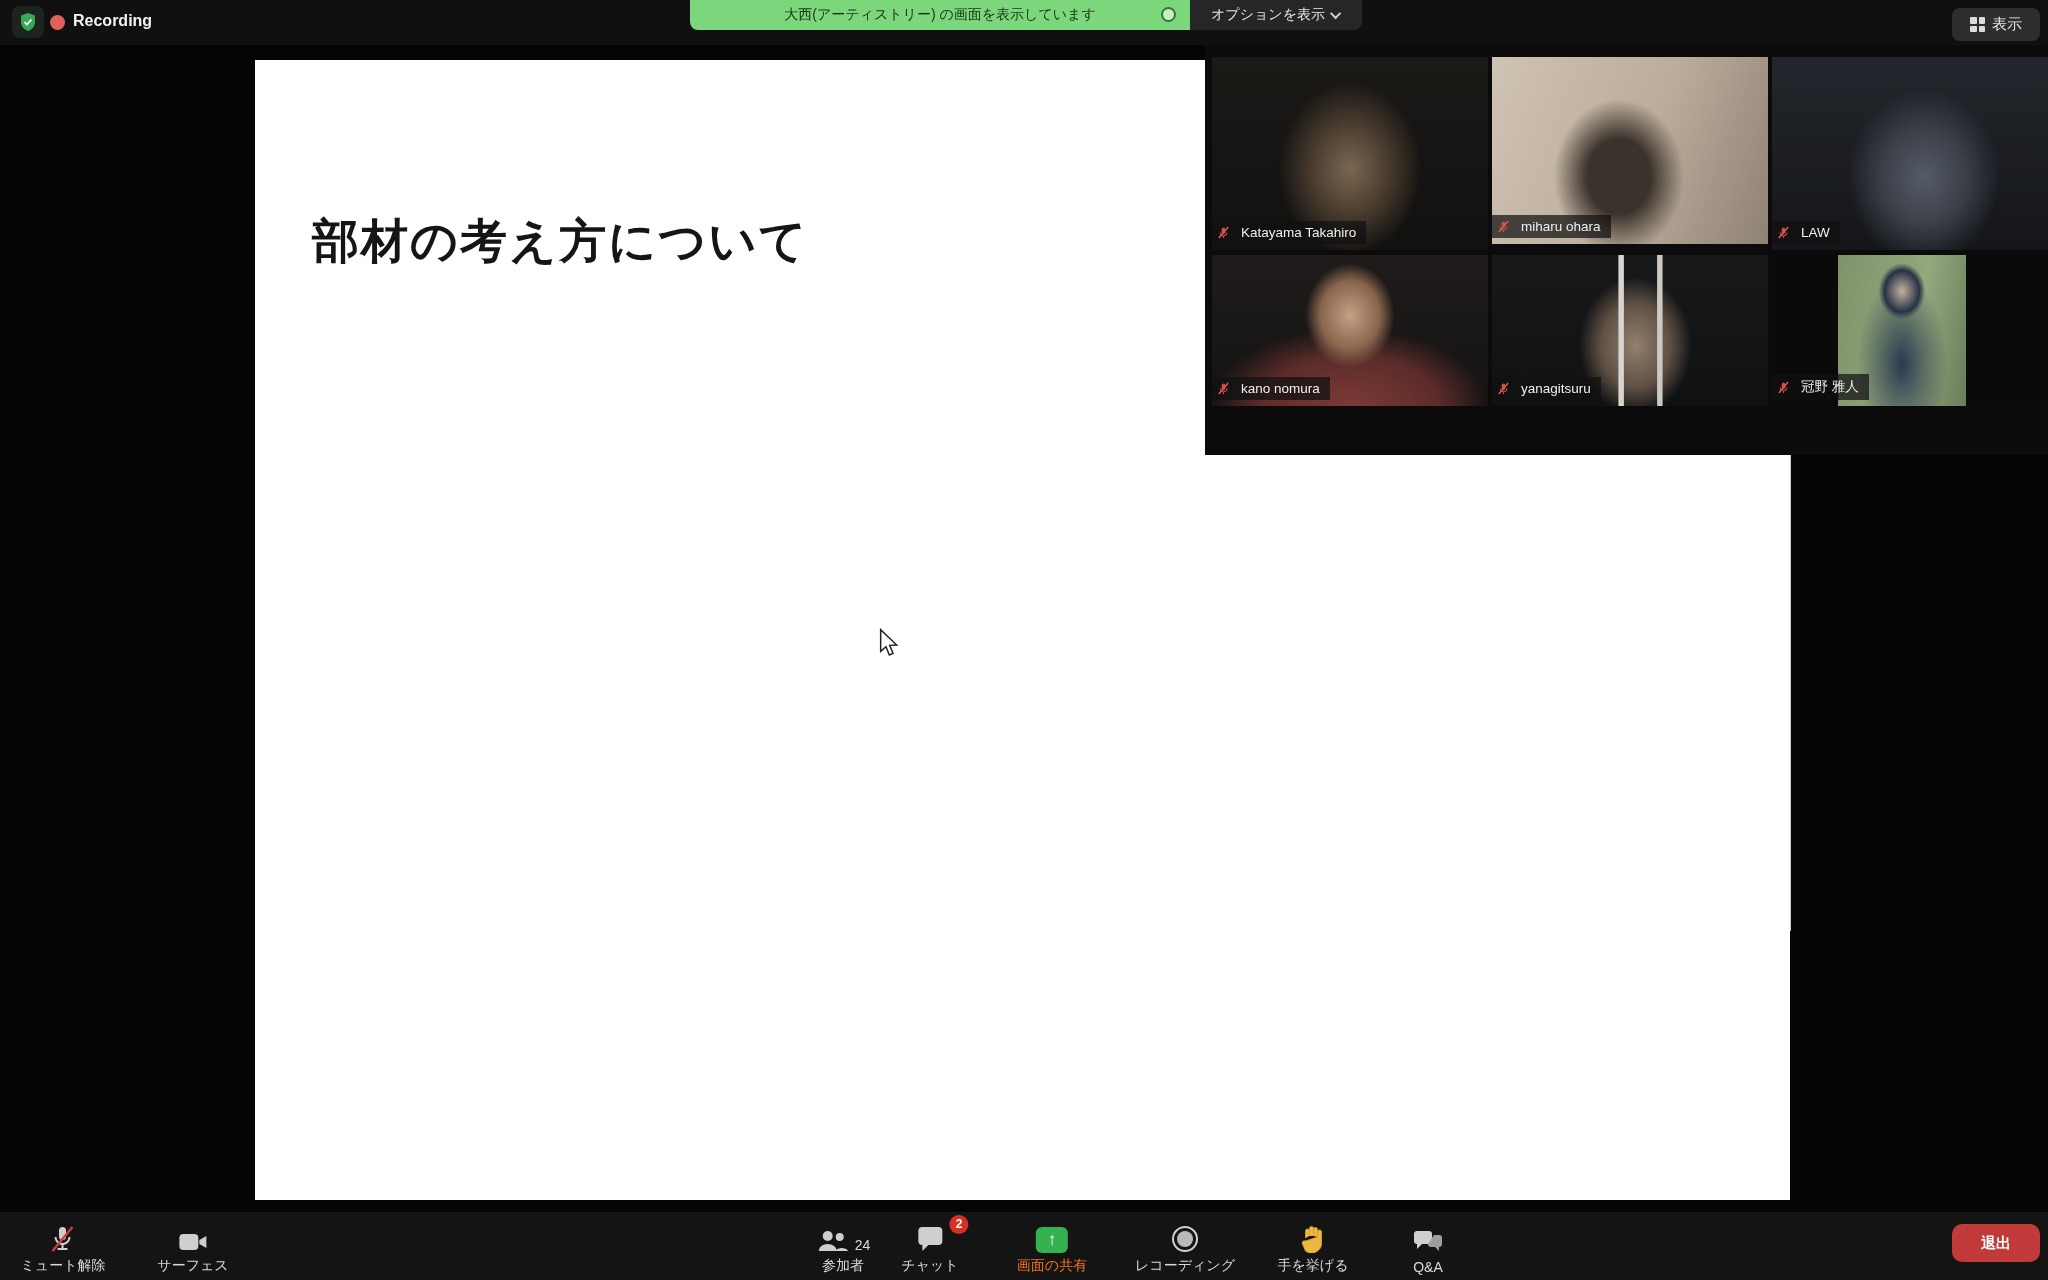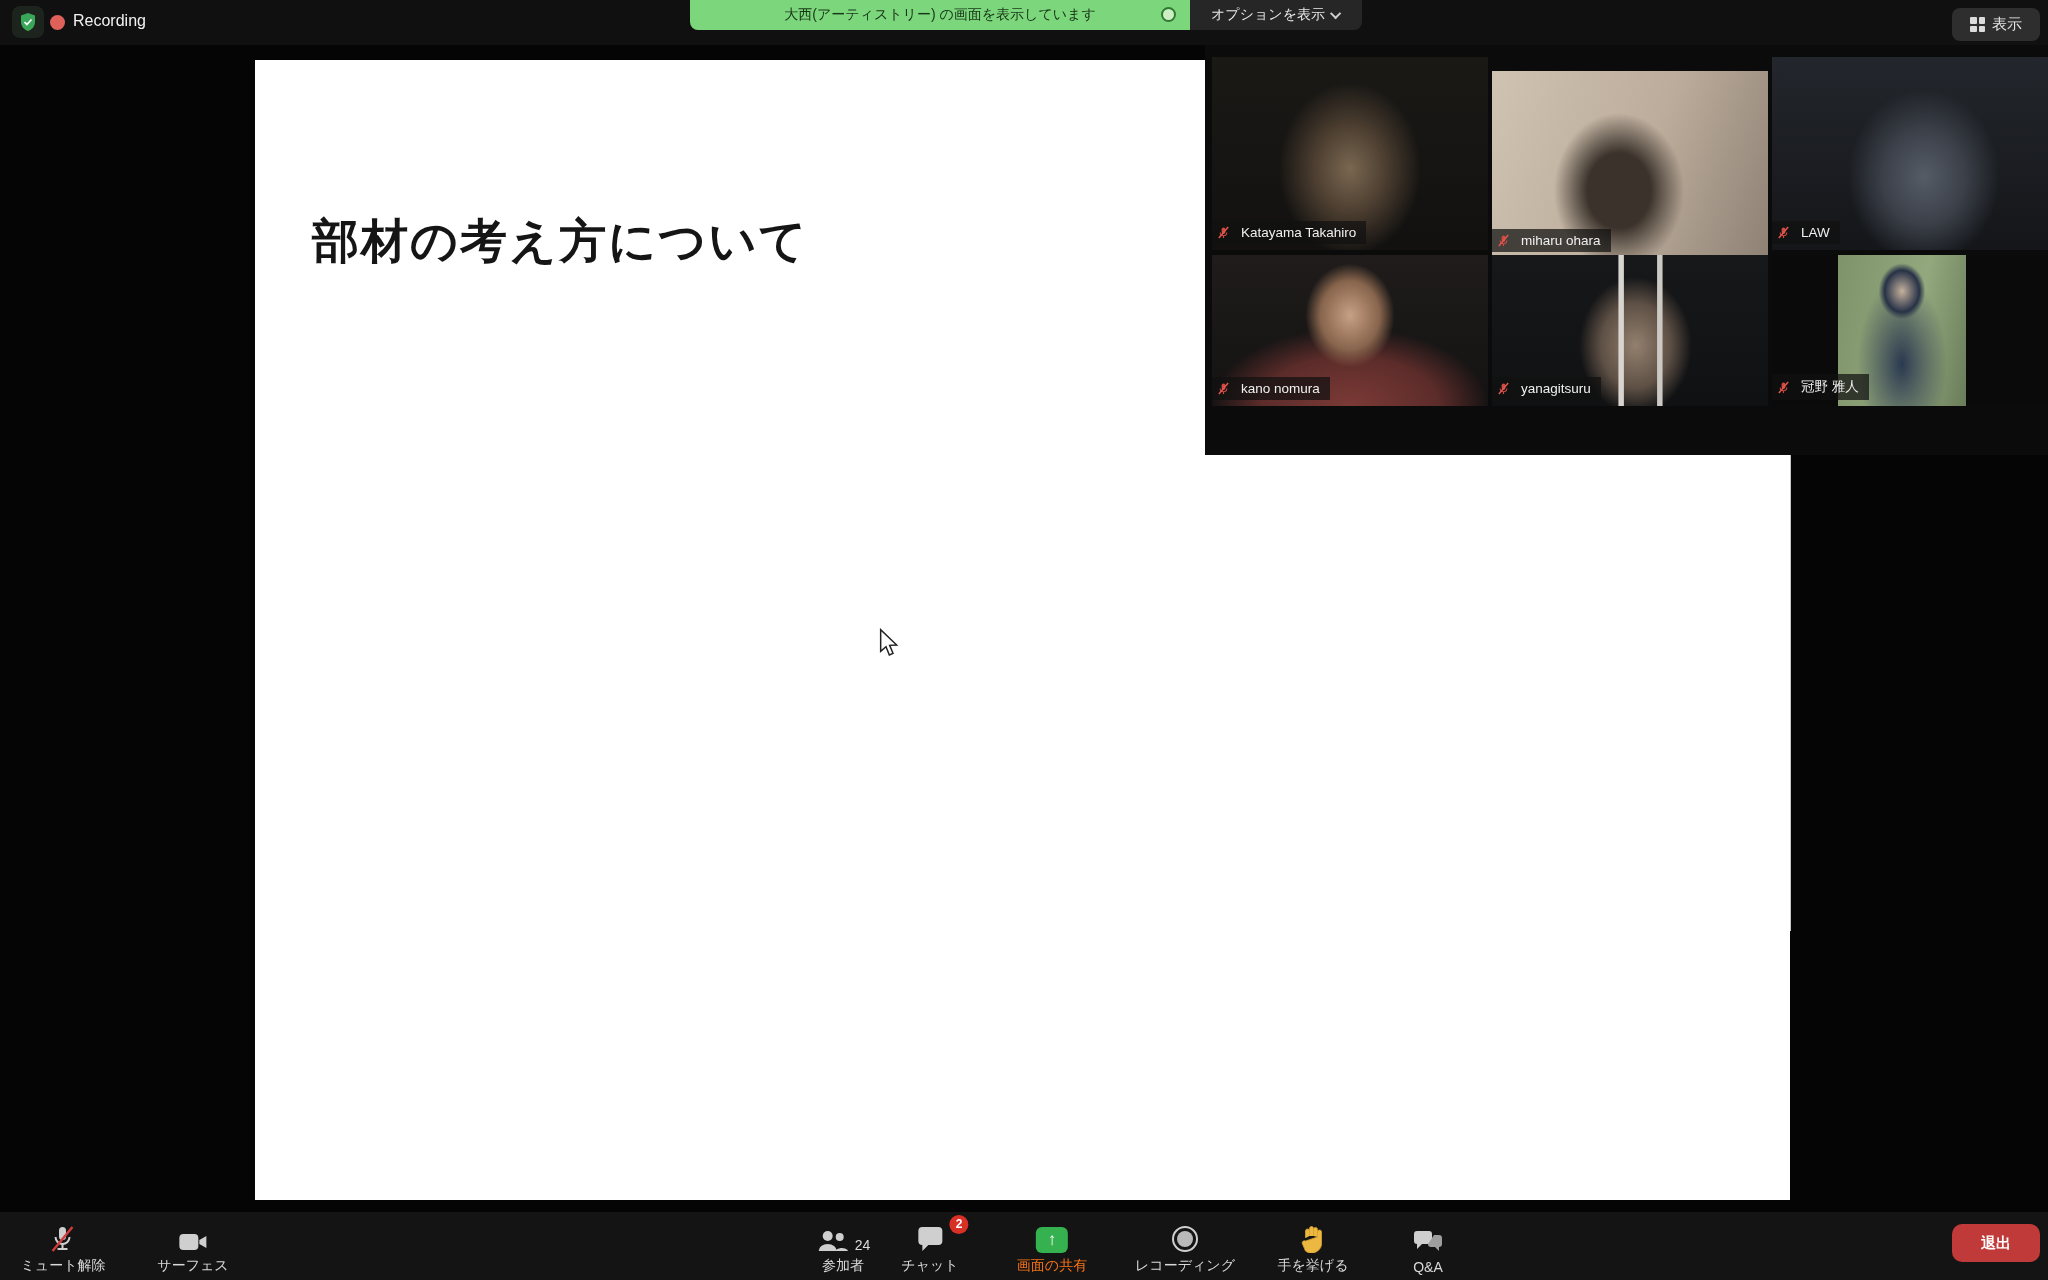--- a/index.html
+++ b/index.html
@@ -4,21 +4,21 @@
 <style>
   html,body{margin:0;padding:0;background:#000;}
   *{box-sizing:border-box;font-family:"Liberation Sans","DejaVu Sans",sans-serif;}
   .screen{position:relative;width:2048px;height:1280px;background:#050505;overflow:hidden;}
   .abs{position:absolute;}
 
   
   .topbar{position:absolute;left:0;top:0;width:2048px;height:45px;background:#101010;z-index:40;}
   .shield-tile{position:absolute;left:12px;top:6px;width:32px;height:32px;background:#1d241d;border-radius:8px;display:flex;align-items:center;justify-content:center;}
   .rec-dot{position:absolute;left:50px;top:15px;width:15px;height:15px;border-radius:50%;background:#e0605a;}
-  .rec-label{position:absolute;left:73px;top:12px;color:#f2f2f2;font-size:16px;font-weight:normal;}
+  .rec-label{position:absolute;left:73px;top:12px;color:#f2f2f2;font-size:16px;font-weight:bold;}
   .banner{position:absolute;left:690px;top:0;width:500px;height:30px;background:#7cd67c;border-radius:0 0 0 8px;display:flex;align-items:center;justify-content:center;z-index:41;}
   .banner-text{color:#173517;font-size:14px;}
   .banner-circ{position:absolute;right:14px;top:7px;width:15px;height:15px;border:2px solid #2f7a32;border-radius:50%;background:#cdeec2;}
   .options-btn{position:absolute;left:1190px;top:0;width:172px;height:30px;background:#262626;color:#e8e8e8;font-size:14px;border-radius:0 0 8px 0;display:flex;align-items:center;justify-content:center;gap:8px;z-index:41;}
   .view-btn{position:absolute;left:1952px;top:8px;width:88px;height:33px;background:#2e2e2e;border-radius:8px;color:#e6e6e6;font-size:15px;display:flex;align-items:center;justify-content:center;gap:7px;z-index:41;}
   .grid-ic{width:15px;height:15px;display:grid;grid-template-columns:1fr 1fr;grid-template-rows:1fr 1fr;gap:2px;}
   .grid-ic i{background:#dcdcdc;border-radius:1px;}
   .chev{display:inline-block;width:8px;height:8px;border-left:2px solid #cfcfcf;border-bottom:2px solid #cfcfcf;transform:rotate(-45deg) translateY(-2px);}
 
   
@@ -636,21 +636,21 @@
       <div class="nametag">
         <svg width="13" height="13" viewBox="0 0 14 14">
             <rect x="5" y="1.5" width="4" height="7" rx="2" fill="#d04a42"></rect>
             <path d="M3.5 7 a3.5 3.5 0 0 0 7 0" stroke="#d04a42" stroke-width="1.2" fill="none"></path>
             <line x1="7" y1="10.5" x2="7" y2="13" stroke="#d04a42" stroke-width="1.2"></line>
             <line x1="2" y1="13" x2="12" y2="1" stroke="#e0584e" stroke-width="1.6"></line>
           </svg>
         <span>Katayama Takahiro</span>
       </div>
     </div>
-    <div class="tile t2" style="left:287px;top:26px;width:276px;height:187px;">
+    <div class="tile t2" style="left:287px;top:12px;width:276px;height:187px;">
       <div class="nametag">
         <svg width="13" height="13" viewBox="0 0 14 14">
             <rect x="5" y="1.5" width="4" height="7" rx="2" fill="#d04a42"></rect>
             <path d="M3.5 7 a3.5 3.5 0 0 0 7 0" stroke="#d04a42" stroke-width="1.2" fill="none"></path>
             <line x1="7" y1="10.5" x2="7" y2="13" stroke="#d04a42" stroke-width="1.2"></line>
             <line x1="2" y1="13" x2="12" y2="1" stroke="#e0584e" stroke-width="1.6"></line>
           </svg>
         <span>miharu ohara</span>
       </div>
     </div>

